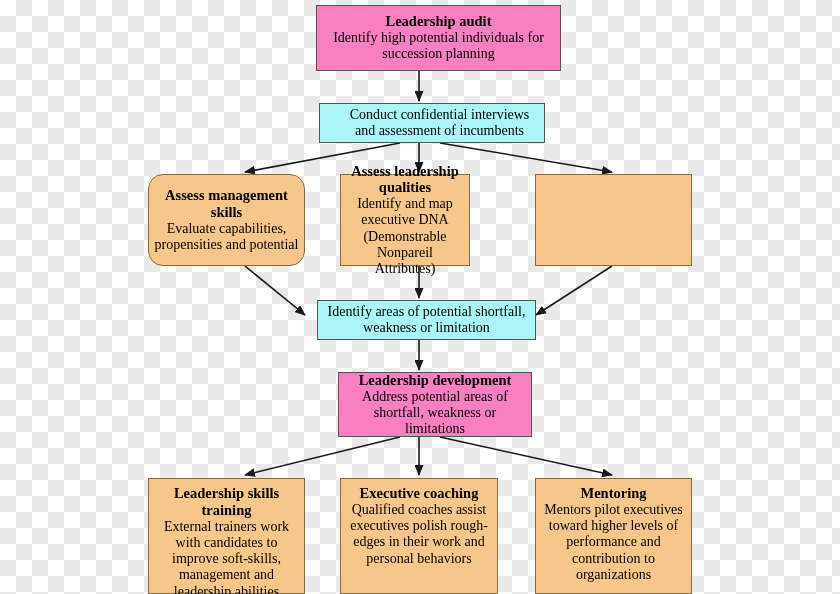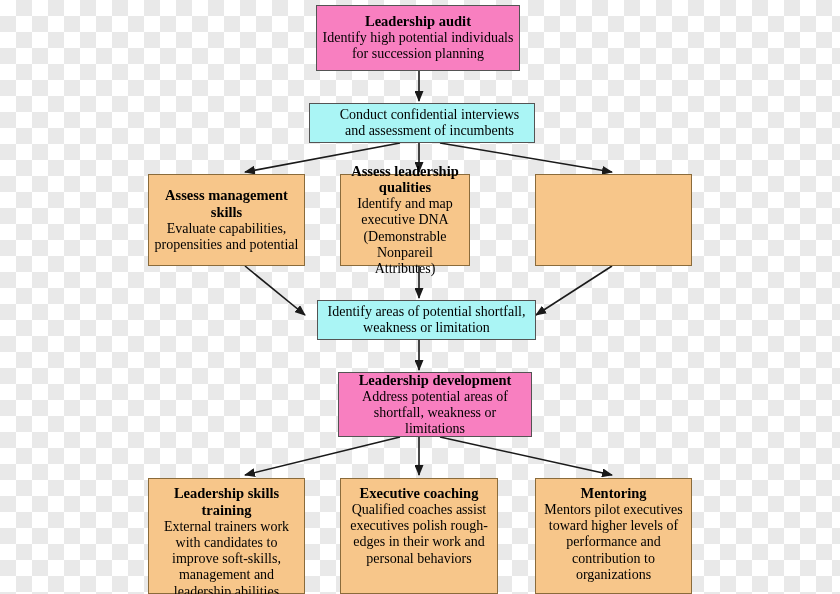--- a/index.html
+++ b/index.html
@@ -78,30 +78,30 @@
       <path d="M612,266 L536,315"></path>
 
       <path d="M419,340 L419,370"></path>
 
       <path d="M400,437 L245,475"></path>
       <path d="M419,437 L419,475"></path>
       <path d="M440,437 L612,475"></path>
     </g>
   </svg>
 
-  <div class="node process" style="left:316px; top:5px; width:204px; height:66px; background:#f87fc0;">
+  <div class="node process" style="left:316px; top:5px; width:245px; height:66px; background:#f87fc0;">
     <div class="title">Leadership audit</div>
     <div class="body">Identify high potential individuals for succession planning</div>
   </div>
 
-  <div class="node process" style="left:309px; top:103px; width:226px; height:40px; background:#aaf5f5;padding-left:20px;">
+  <div class="node process" style="left:319px; top:103px; width:226px; height:40px; background:#aaf5f5;padding-left:20px;">
     <div class="body">Conduct confidential interviews and assessment of incumbents</div>
   </div>
 
-  <div class="node action" style="left:148px; top:174px; width:157px; height:92px; background:#f7c68a;">
+  <div class="node action" style="left:148px; top:174px; width:157px; height:92px; background:#f7c68a;border-radius:15px;">
     <div class="title">Assess management skills</div>
     <div class="body">Evaluate capabilities, propensities and potential</div>
   </div>
 
   <div class="node action" style="left:340px; top:174px; width:130px; height:92px; background:#f7c68a;">
     <div class="title">Assess leadership qualities</div>
     <div class="body">Identify and map executive DNA (Demonstrable Nonpareil Attributes)</div>
   </div>
 
   <div class="node action" style="left:535px; top:174px; width:157px; height:92px; background:#f7c68a;">

